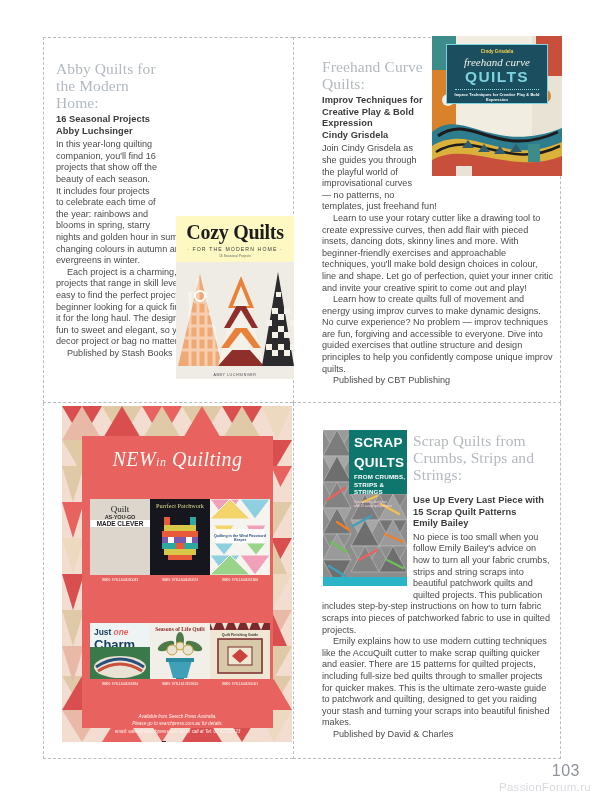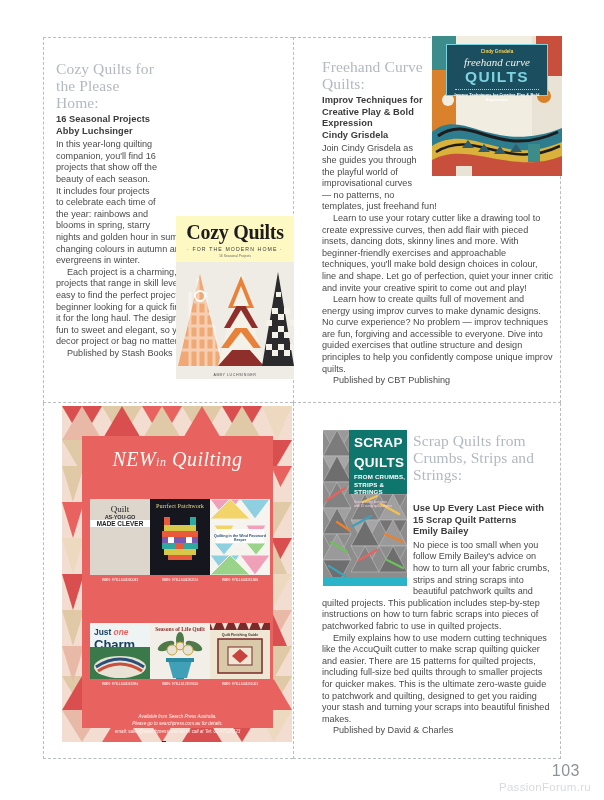--- a/index.html
+++ b/index.html
@@ -74,21 +74,21 @@
 
   
   #tr-text { left: 322px; top: 58px; width: 232px; }
   #fh-wrapimg { float: right; width: 122px; height: 135px; margin: 0 0 4px 9px; }
   #fh-cover {
     position: absolute; left: 432px; top: 36px;
     width: 130px; height: 140px; overflow: hidden;
     background: #1d4f5e;
   }
   .fh-panel {
-    position:absolute; left:14px; top:8px; right:14px; height:52px;
+    position:absolute; left:14px; top:8px; right:14px; height:60px;
     background:#1b4f5f; border:1px solid #7fd3e0;
   }
   .fh-by { text-align:center; color:#ffd34e; font-size:4.6px; margin-top:4px; font-weight:bold;}
   .fh-t1 {
     text-align:center; color:#f4f1e6; font-size:11px; margin-top:2px;
     font-family:"Liberation Serif", serif; font-style:italic;
   }
   .fh-t2 {
     text-align:center; color:#7fd3e0; font-size:15.5px; font-weight:bold;
     letter-spacing:1.4px; margin-top:0px;
@@ -172,21 +172,21 @@
 
 <div class="page">
 
   <div class="frame" id="frame-tl"></div>
   <div class="frame" id="frame-tr"></div>
   <div class="frame" id="frame-bl"></div>
   <div class="frame" id="frame-br"></div>
 
   <div class="col" id="tl-text">
     <div id="tl-wrapimg"></div>
-    <div class="bk-title">Cozy Quilts for the Please Home:</div>
+    <div class="bk-title">Abby Quilts for the Modern Home:</div>
     <div class="bk-sub" style="margin-top:3px">16 Seasonal Projects</div>
     <div class="bk-sub">Abby Luchsinger</div>
     <div class="bk-body" style="margin-top:2px">
       <p>In this year-long quilting companion, you'll find 16 projects that show off the beauty of each season. It includes four projects to celebrate each time of the year: rainbows and blooms in spring, starry nights and golden hour in summer, migration and changing colours in autumn and snowflakes and evergreens in winter.</p>
       <p class="ind">Each project is a charming, modern masterpiece with projects that range in skill level and complexity, making it easy to find the perfect project, whether you're a beginner looking for a quick finish or a lifelong quilter in it for the long haul. The designs range from playful and fun to sweet and elegant, so you can find a quilt, home decor project or bag no matter your style.</p>
       <p class="ind">Published by Stash Books</p>
     </div>
   </div>
 
   <div id="cozy-cover">
@@ -533,21 +533,21 @@
       <div class="t3" style="margin-top:0">with 15 scrap quilt patterns</div>
     </div>
     <div class="sc-bot">
       
     </div>
   </div>
 
   <div class="col" id="br-text">
     <div id="sc-wrapimg"></div>
     <div class="bk-title">Scrap Quilts from Crumbs, Strips and Strings:</div>
-    <div class="bk-sub" style="margin-top:20px">Use Up Every Last Piece with 15 Scrap Quilt Patterns</div>
+    <div class="bk-sub" style="margin-top:12px">Use Up Every Last Piece with 15 Scrap Quilt Patterns</div>
     <div class="bk-sub">Emily Bailey</div>
     <div class="bk-body" style="margin-top:2px">
       <p>No piece is too small when you follow Emily Bailey's advice on how to turn all your fabric crumbs, strips and string scraps into beautiful patchwork quilts and quilted projects. This publication includes step-by-step instructions on how to turn fabric scraps into pieces of patchworked fabric to use in quilted projects.</p>
       <p class="ind">Emily explains how to use modern cutting techniques like the AccuQuilt cutter to make scrap quilting quicker and easier. There are 15 patterns for quilted projects, including full-size bed quilts through to smaller projects for quicker makes. This is the ultimate zero-waste guide to patchwork and quilting, designed to get you raiding your stash and turning your scraps into beautiful finished makes.</p>
       <p class="ind">Published by David &amp; Charles</p>
     </div>
   </div>
 
   <div id="pageno">103</div>
   <div id="watermark">PassionForum.ru</div>

